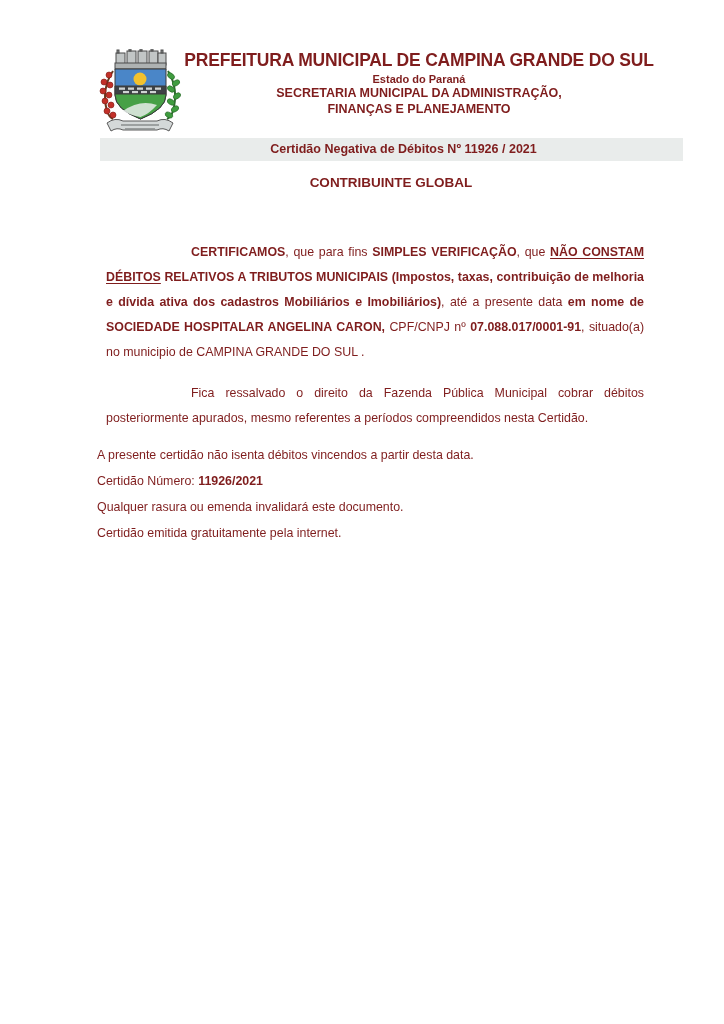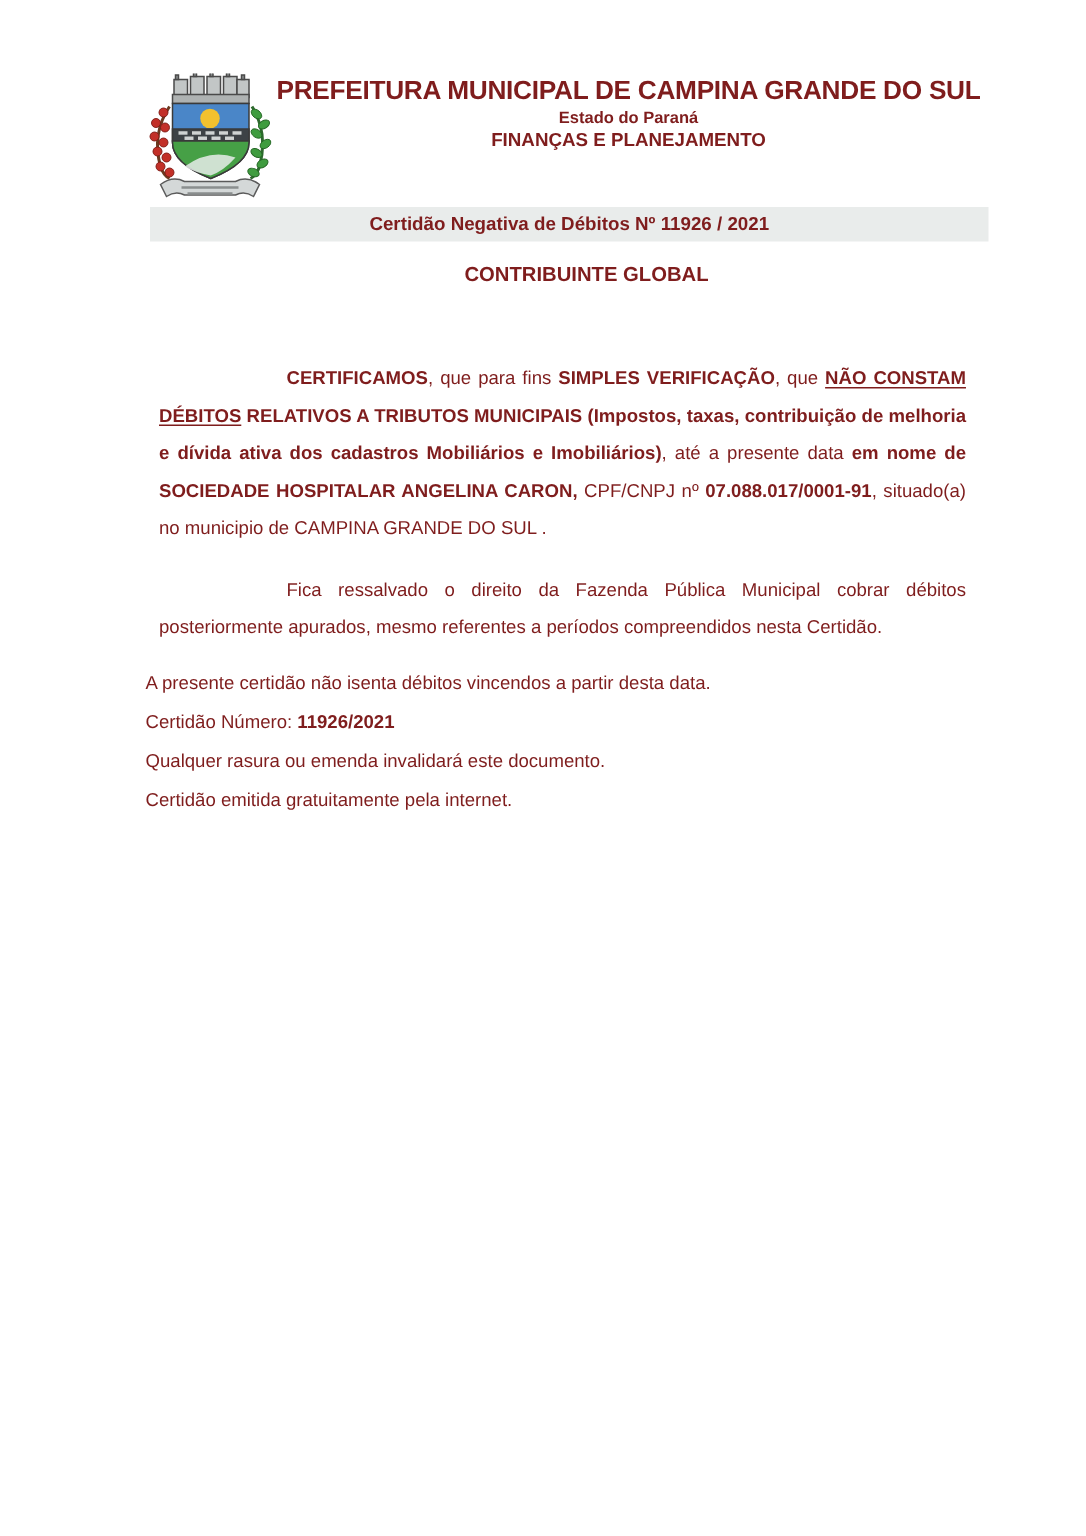--- a/index.html
+++ b/index.html
@@ -48,20 +48,21 @@
   .banner {
     position: absolute;
     left: 100px;
     top: 138px;
     width: 559px;
     height: 23px;
     line-height: 23px;
     text-align: center;
     font-size: 12.5px;
     font-weight: bold;
+    padding-left: 24px;
   }
   .section-title {
     position: absolute;
     left: 106px;
     top: 175px;
     width: 570px;
     text-align: center;
     font-size: 13.5px;
     font-weight: bold;
   }
@@ -163,20 +164,21 @@
         <path d="M8 74 q8 -6 16 -2 l34 0 q8 -4 16 2 l-4 8 q-6 -4 -12 -1 l-34 0 q-6 -3 -12 1 Z" fill="#d4d8d8"></path>
         <path d="M22 76 h38" stroke="#8a8e8e" stroke-width="1.6" fill="none"></path>
         <path d="M26 80 h30" stroke="#8a8e8e" stroke-width="1.6" fill="none"></path>
       </g>
     </svg>
   </div>
 
   <div class="header-text">
     <h1 class="header-title">PREFEITURA MUNICIPAL DE CAMPINA GRANDE DO SUL</h1>
     <div class="header-state">Estado do Paraná</div>
+    <div class="header-secretariat">SECRETARIA MUNICIPAL DA ADMINISTRAÇÃO,</div>
     <div class="header-secretariat">FINANÇAS E PLANEJAMENTO</div>
   </div>
 
   <div class="banner" style="background: rgb(233, 236, 235);">Certidão Negativa de Débitos Nº 11926 / 2021</div>
 
   <div class="section-title">CONTRIBUINTE GLOBAL</div>
 
   <div class="content">
     <p><span class="seg-bold">CERTIFICAMOS</span><span>, que para fins </span><span class="seg-bold">SIMPLES VERIFICAÇÃO</span><span>, que </span><span class="seg-bold seg-underline">NÃO CONSTAM DÉBITOS</span><span class="seg-bold"> RELATIVOS A TRIBUTOS MUNICIPAIS (Impostos, taxas, contribuição de melhoria e dívida ativa dos cadastros Mobiliários e Imobiliários)</span><span>, até a presente data </span><span class="seg-bold">em nome de SOCIEDADE HOSPITALAR ANGELINA CARON,</span><span> CPF/CNPJ nº </span><span class="seg-bold">07.088.017/0001-91</span><span>, situado(a) no municipio de CAMPINA GRANDE DO SUL .</span></p>
     <p><span>Fica ressalvado o direito da Fazenda Pública Municipal cobrar débitos posteriormente apurados, mesmo referentes a períodos compreendidos nesta Certidão.</span></p>

